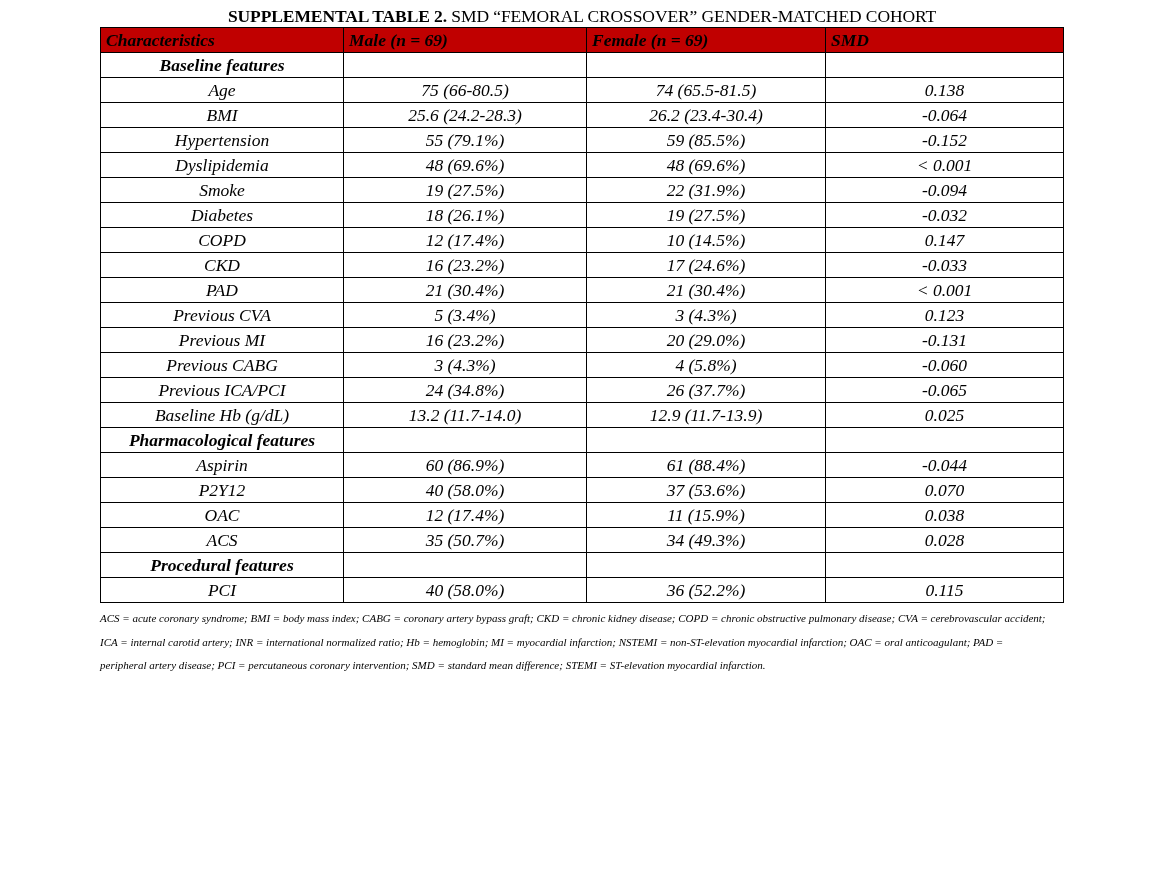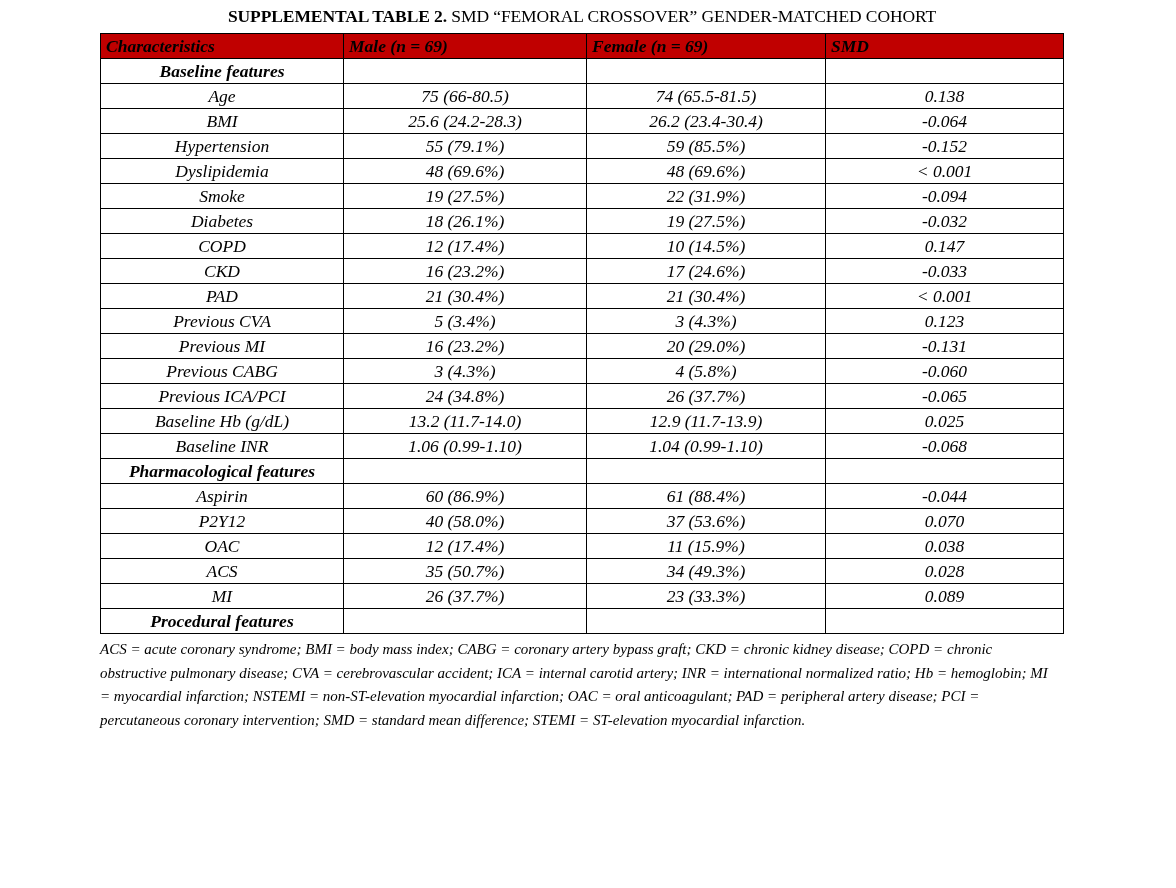--- a/index.html
+++ b/index.html
@@ -26,21 +26,21 @@
     width: 964px;
   }
   
   #title {
     font-size: 17.5px;
     line-height: 21px;
     text-align: center;
     color: #000;
     white-space: nowrap;
     letter-spacing: -0.1px;
-    padding-bottom: 6px;
+    padding-bottom: 0;
   }
   #title .strong {
     font-weight: bold;
   }
   
   table#smd-table {
     border-collapse: collapse;
     table-layout: fixed;
     width: 963px;
     background: #ffffff;
@@ -79,21 +79,21 @@
   td.blank    { }
 
   tr.tall td { height: 53px; }
   tr.tall td.lbl { vertical-align: top; padding-top: 2px; line-height: 25px; }
 
   
   #footnote {
     margin-top: 4px;
     width: 952px;
     font-style: italic;
-    font-size: 15px;
+    font-size: 11px;
     line-height: 23.5px;
     text-align: left;
     color: #000;
   }
 </style>
 </head>
 <body>
 
 <div id="page">
   <div id="wrap">
@@ -201,26 +201,20 @@
             <td class="val">24 (34.8%)</td>
             <td class="val">26 (37.7%)</td>
             <td class="val">-0.065</td>
           </tr>
           <tr>
             <td class="lbl">Baseline Hb (g/dL)</td>
             <td class="val">13.2 (11.7-14.0)</td>
             <td class="val">12.9 (11.7-13.9)</td>
             <td class="val">0.025</td>
           </tr>
-          <tr>
-            <td class="lbl">Baseline INR</td>
-            <td class="val">1.06 (0.99-1.10)</td>
-            <td class="val">1.04 (0.99-1.10)</td>
-            <td class="val">-0.068</td>
-          </tr>
           <tr class="tall">
             <td class="lbl grp">Pharmacological features</td>
             <td class="val blank"></td>
             <td class="val blank"></td>
             <td class="val blank"></td>
           </tr>
           <tr>
             <td class="lbl">Aspirin</td>
             <td class="val">60 (86.9%)</td>
             <td class="val">61 (88.4%)</td>
@@ -238,30 +232,30 @@
             <td class="val">11 (15.9%)</td>
             <td class="val">0.038</td>
           </tr>
           <tr>
             <td class="lbl">ACS</td>
             <td class="val">35 (50.7%)</td>
             <td class="val">34 (49.3%)</td>
             <td class="val">0.028</td>
           </tr>
           <tr>
-            <td class="lbl">MI</td>
-            <td class="val">26 (37.7%)</td>
-            <td class="val">23 (33.3%)</td>
-            <td class="val">0.089</td>
-          </tr>
-          <tr>
             <td class="lbl grp">Procedural features</td>
             <td class="val blank"></td>
             <td class="val blank"></td>
             <td class="val blank"></td>
+          </tr>
+          <tr>
+            <td class="lbl">PCI</td>
+            <td class="val">40 (58.0%)</td>
+            <td class="val">36 (52.2%)</td>
+            <td class="val">0.115</td>
           </tr>
         </tbody>
     </table>
 
     <div id="footnote">ACS = acute coronary syndrome; BMI = body mass index; CABG = coronary artery bypass graft; CKD = chronic kidney disease; COPD = chronic obstructive pulmonary disease; CVA = cerebrovascular accident; ICA = internal carotid artery; INR = international normalized ratio; Hb = hemoglobin; MI = myocardial infarction; NSTEMI = non-ST-elevation myocardial infarction; OAC = oral anticoagulant; PAD = peripheral artery disease; PCI = percutaneous coronary intervention; SMD = standard mean difference; STEMI = ST-elevation myocardial infarction.</div>
 
   </div>
 </div>
 
 </body></html>

